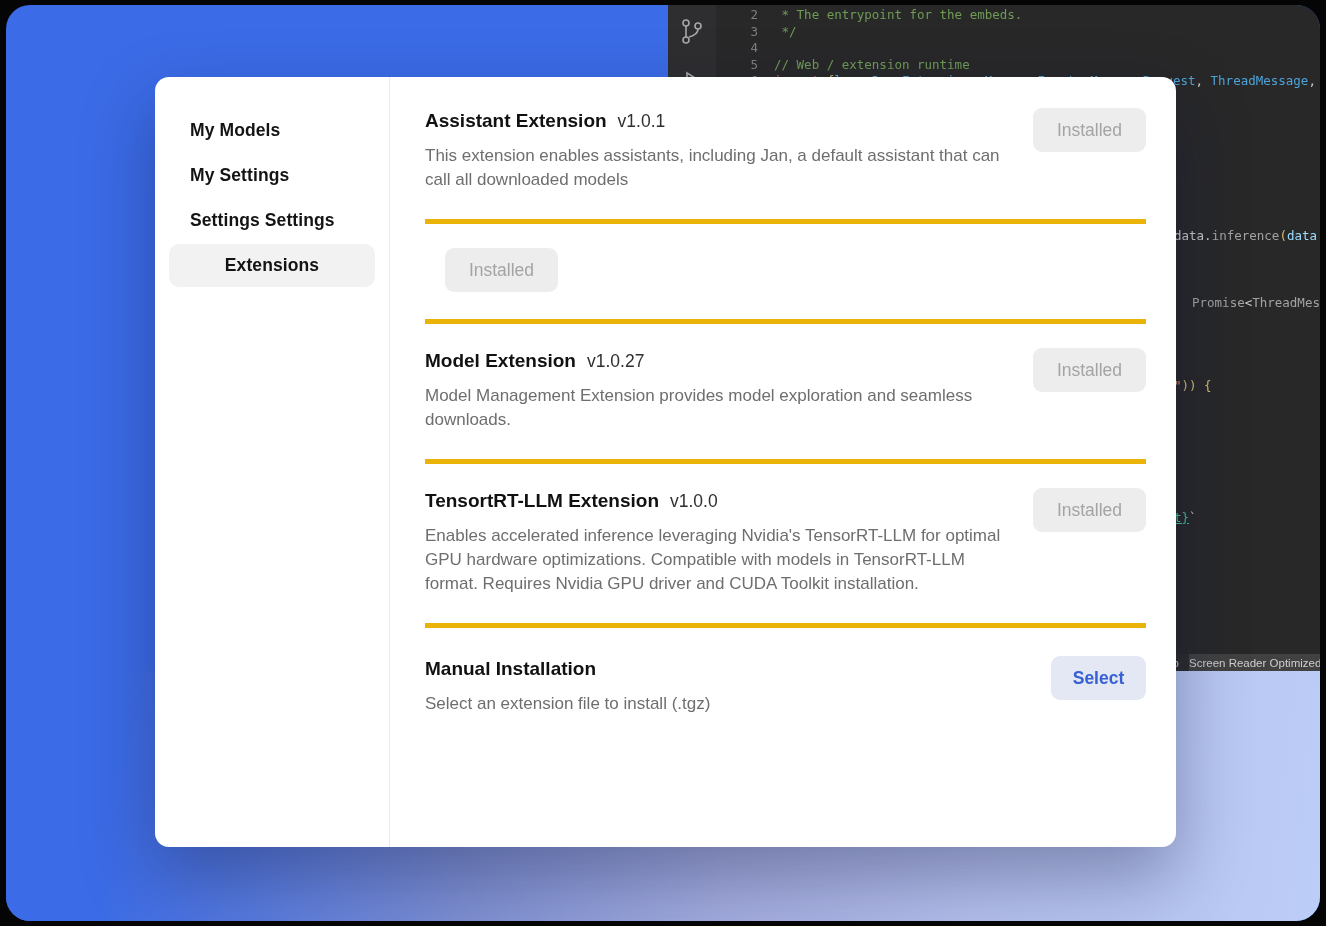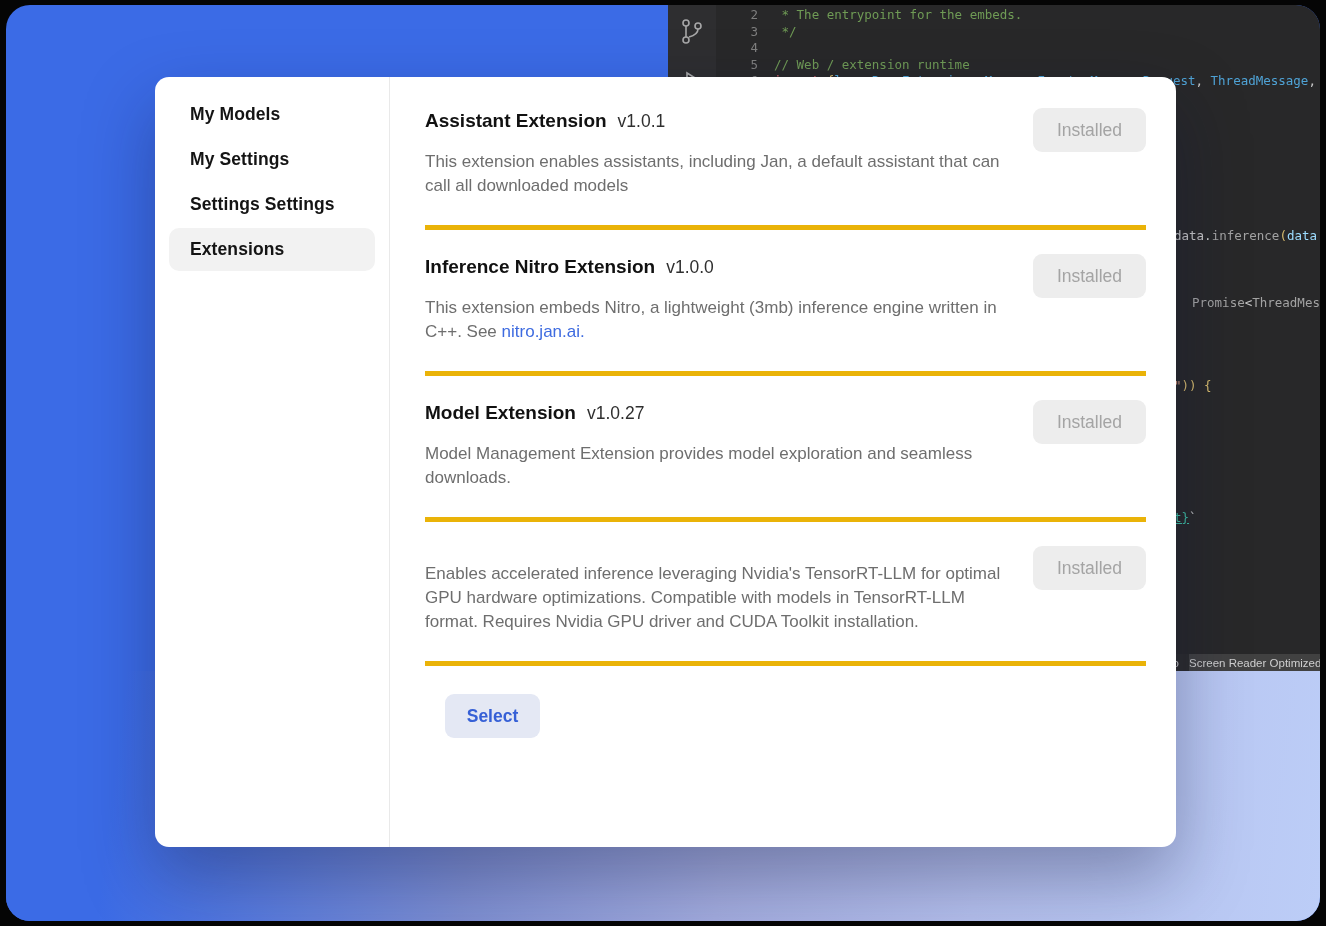--- a/index.html
+++ b/index.html
@@ -31,32 +31,32 @@
     font-family:"Liberation Sans", sans-serif;font-size:11.5px;color:#cfcfcf;}
   .status-left{padding-right:10px;}
   .status-seg{background:#414141;height:100%;display:flex;align-items:center;
     width:131px;overflow:hidden;white-space:nowrap;flex:none;}
   
   .bottom-fade{position:absolute;left:0;top:666px;right:0;bottom:0;
     background:linear-gradient(97deg,#3B6BE6 0%,#3B6BE6 9%,#7E8FD2 36%,#A3ACDE 55%,#B4BFEC 74%,#BCCDF7 100%);}
   
   .card{position:absolute;left:149px;top:72px;width:1021px;height:770px;background:#ffffff;
     border-radius:14px;box-shadow:0 30px 70px rgba(15,20,60,.35);display:flex;overflow:hidden;}
-  .sidebar{width:235px;flex:none;border-right:1px solid #e9e9e9;padding-top:14px;box-sizing:border-box;}
+  .sidebar{width:235px;flex:none;border-right:1px solid #e9e9e9;padding-top:30px;box-sizing:border-box;}
   .sb-item{margin:2px 14px;padding:11px 21px;border-radius:10px;font-size:17.5px;font-weight:700;
     color:#141414;cursor:pointer;letter-spacing:.1px;}
-  .sb-item.active{background:#f2f2f2;}
+  .sb-item.active{background:#f2f2f2;text-align:center;}
   .content{flex:1;padding:16px 30px 0 35px;box-sizing:border-box;}
   .ext-row{display:flex;align-items:flex-start;padding:24px 0 27px 0;border-bottom:5px solid #eab308;}
   .ext-row:first-child{padding-top:15px;}
   .ext-row:last-child{border-bottom:none;padding-top:28px;}
   .ext-main{flex:1;min-width:0;}
   .ext-title{font-size:19px;font-weight:700;color:#111;line-height:26px;}
   .ext-version{font-size:17.5px;font-weight:400;color:#2f2f2f;margin-left:11px;}
-  .ext-desc{margin-top:16px;font-size:17px;line-height:24px;color:#6e6e6e;max-width:585px;}
+  .ext-desc{margin-top:10px;font-size:17px;line-height:24px;color:#6e6e6e;max-width:585px;}
   .ext-desc a{color:#3e6be0;text-decoration:none;}
   .ext-action{flex:none;margin-left:20px;}
   .btn{border:none;min-width:113px;height:44px;border-radius:9px;font-size:17.5px;padding:0 20px;
     font-family:"Liberation Sans", sans-serif;display:flex;align-items:center;justify-content:center;cursor:pointer;}
   .btn-installed{background:#ededed;color:#a4a4a4;}
   .btn-select{background:#e4e8f4;color:#3660d6;font-weight:700;min-width:95px;}
 </style>
 </head>
 <body>
 
@@ -126,53 +126,56 @@
         <span class="ext-name">Assistant Extension</span><span class="ext-version">v1.0.1</span>
       </div>
       <div class="ext-desc"><span>This extension enables assistants, including Jan, a default assistant that can call all downloaded models</span></div>
     </div>
     <div class="ext-action">
       <button class="btn btn-installed">Installed</button>
     </div>
   </div>
 
   <div class="ext-row">
-    <div class="ext-main">
-      <div class="ext-title">
-        <span class="ext-name">Inference Nitro Extension</span><span class="ext-version">v1.0.0</span>
-      </div>
-      <div class="ext-desc"><span>This extension embeds Nitro, a lightweight (3mb) inference engine written in C++. See </span><a href="#">nitro.jan.ai.</a></div>
-    </div>
     <div class="ext-action">
       <button class="btn btn-installed">Installed</button>
     </div>
   </div>
 
   <div class="ext-row">
     <div class="ext-main">
       <div class="ext-title">
         <span class="ext-name">Model Extension</span><span class="ext-version">v1.0.27</span>
       </div>
       <div class="ext-desc"><span>Model Management Extension provides model exploration and seamless downloads.</span></div>
     </div>
     <div class="ext-action">
       <button class="btn btn-installed">Installed</button>
     </div>
   </div>
 
   <div class="ext-row">
     <div class="ext-main">
+      <div class="ext-title">
+        <span class="ext-name">TensortRT-LLM Extension</span><span class="ext-version">v1.0.0</span>
+      </div>
       <div class="ext-desc"><span>Enables accelerated inference leveraging Nvidia's TensorRT-LLM for optimal GPU hardware optimizations. Compatible with models in TensorRT-LLM format. Requires Nvidia GPU driver and CUDA Toolkit installation.</span></div>
     </div>
     <div class="ext-action">
       <button class="btn btn-installed">Installed</button>
     </div>
   </div>
 
   <div class="ext-row">
+    <div class="ext-main">
+      <div class="ext-title">
+        <span class="ext-name">Manual Installation</span>
+      </div>
+      <div class="ext-desc"><span>Select an extension file to install (.tgz)</span></div>
+    </div>
     <div class="ext-action">
       <button class="btn btn-select">Select</button>
     </div>
   </div>
 </div>
   </div>
 
 </div>
 
 </body></html>

